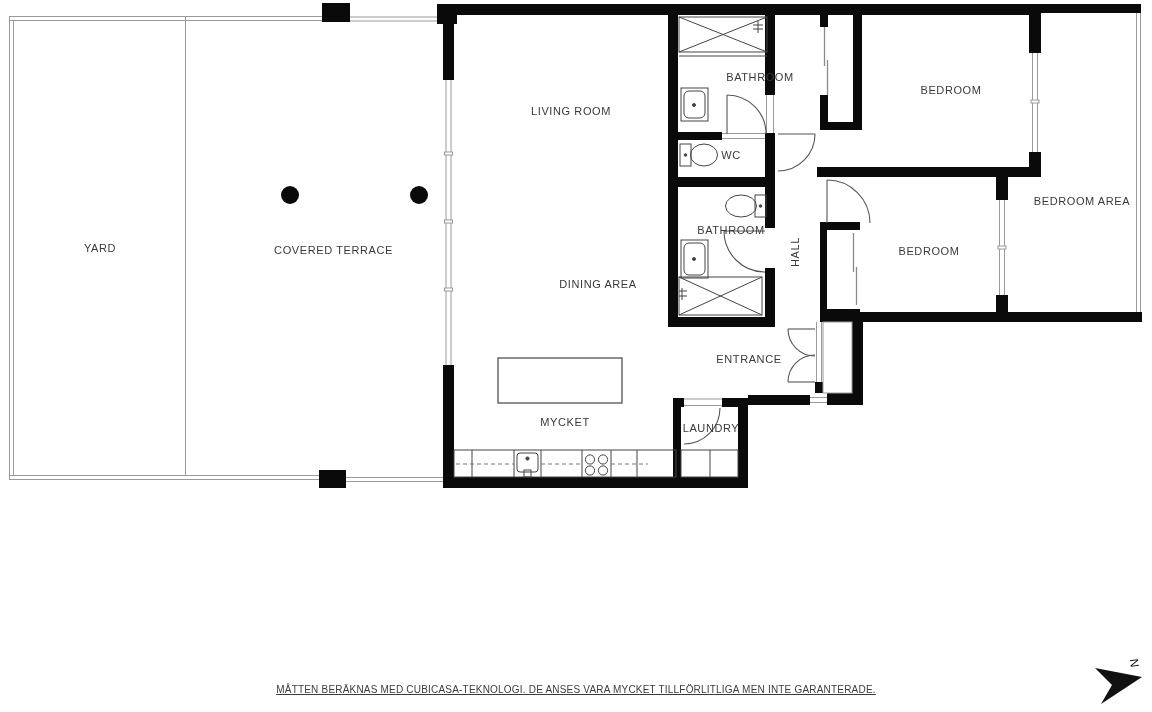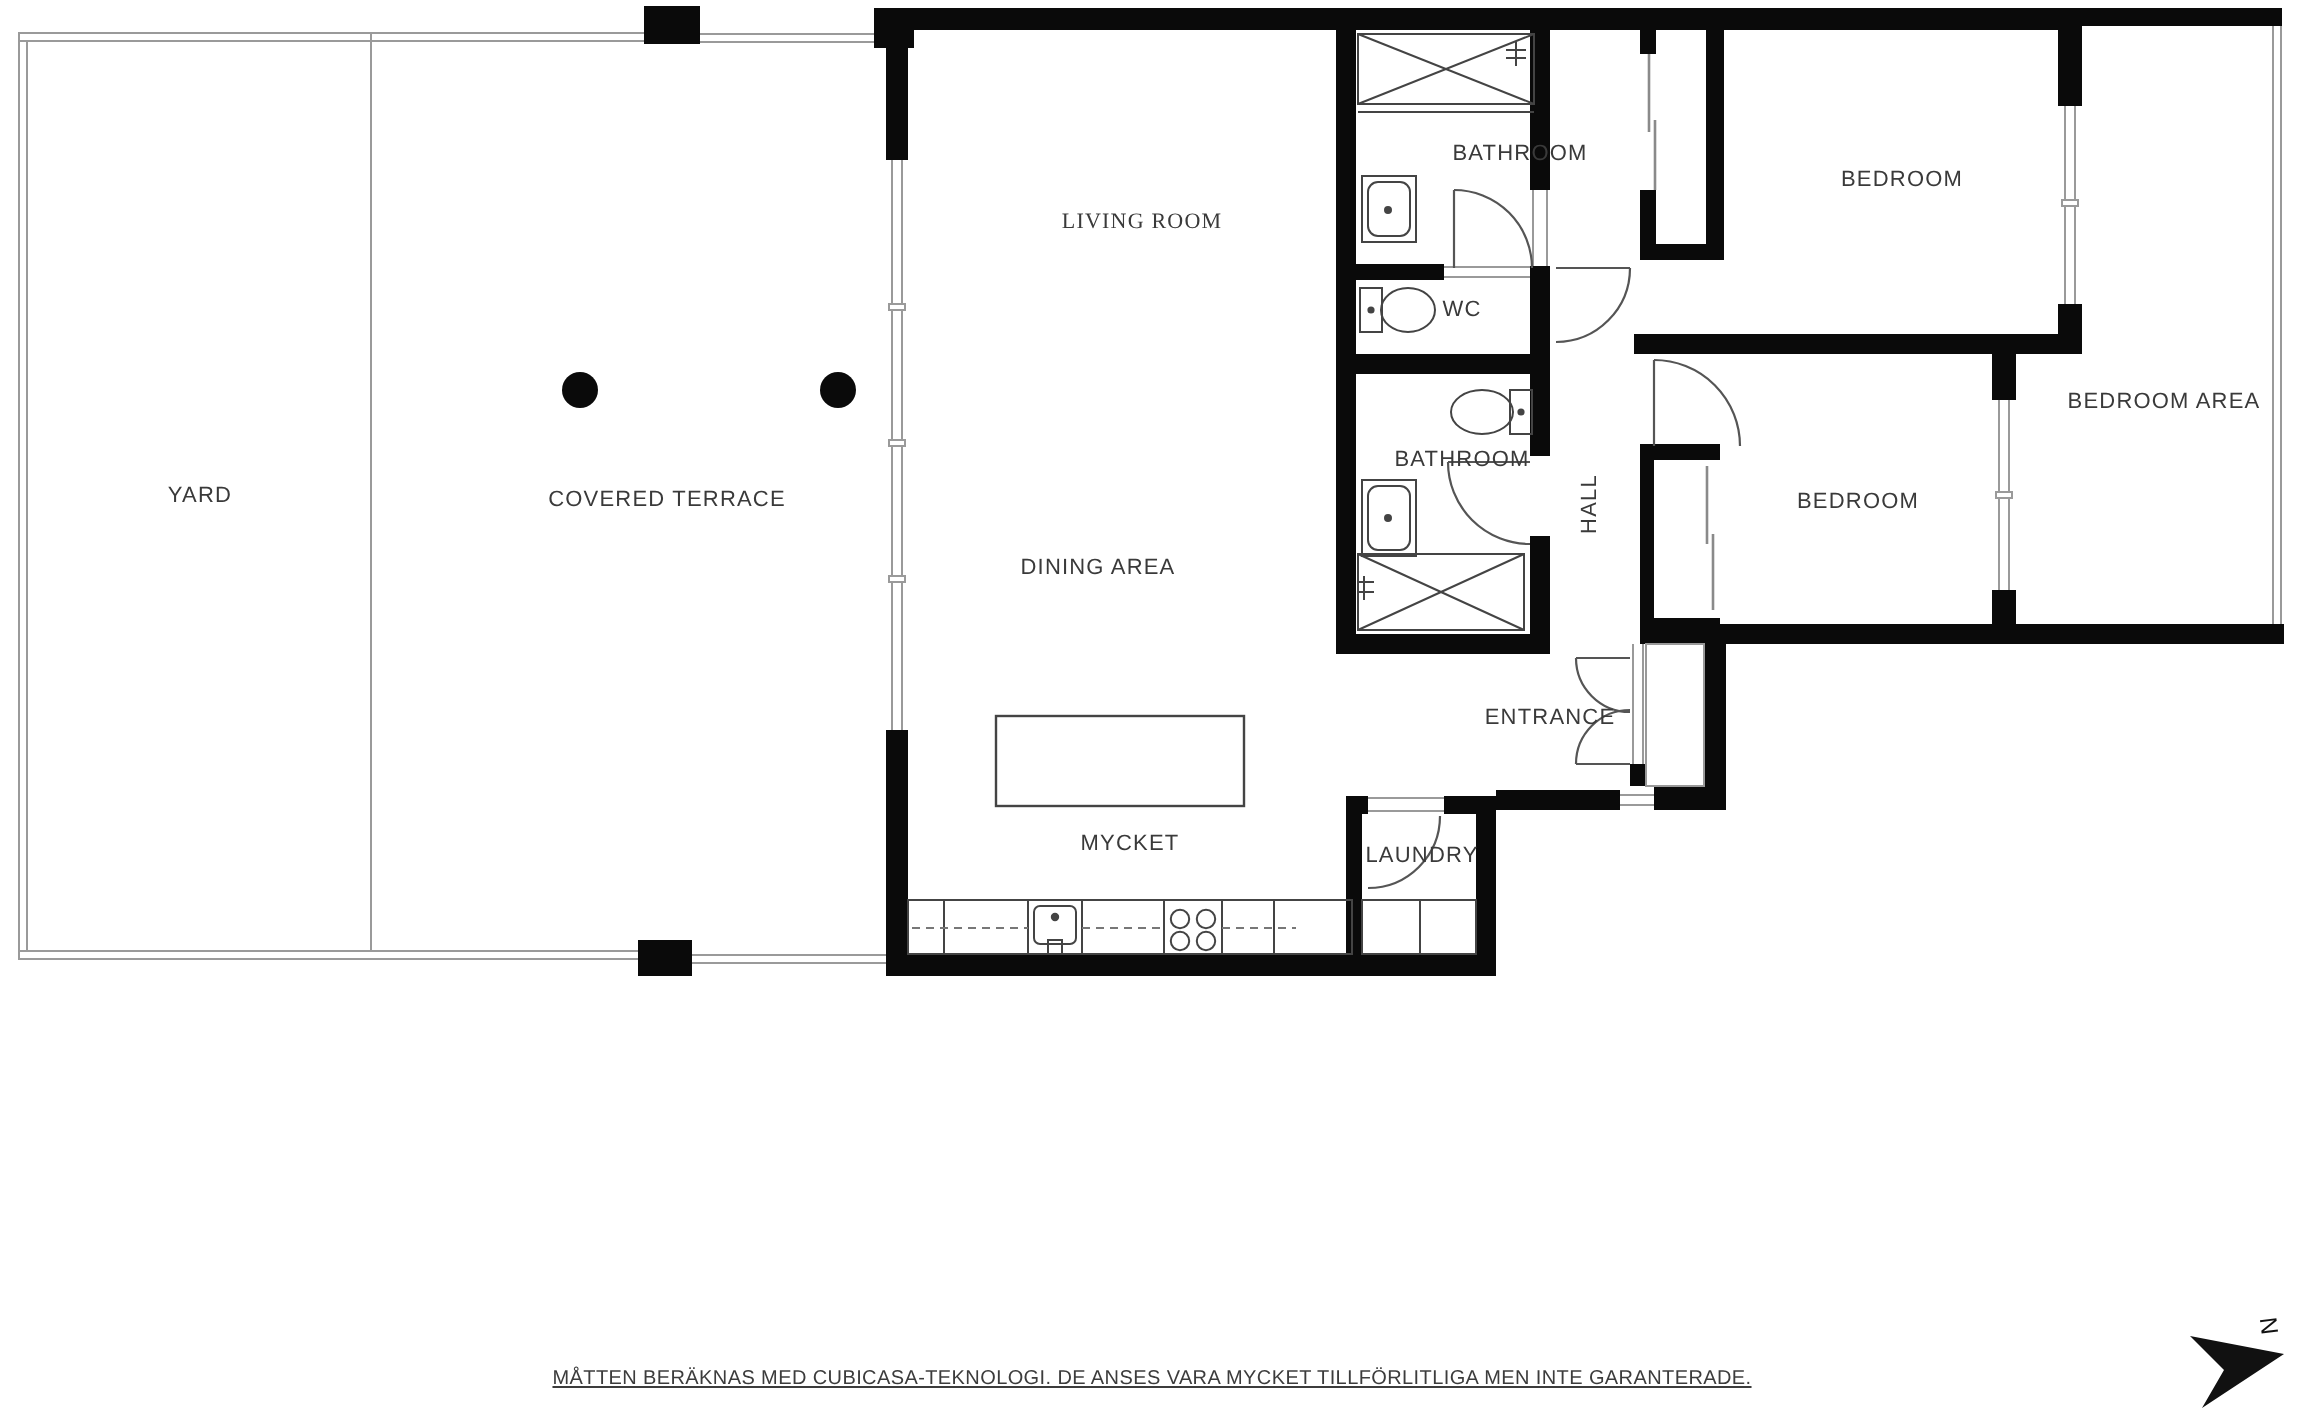--- a/index.html
+++ b/index.html
@@ -218,25 +218,25 @@
     <rect x="319" y="470" width="27" height="18"></rect>
   </g>
 
   <g>
     <polygon points="1142,677 1095,668 1112,685 1101,704" fill="#111"></polygon>
   </g>
 </svg>
 
   <div class="room-label" style="left:100px;top:248px;">YARD</div>
   <div class="room-label" style="left:317px;top:250px;padding-left:33px;">COVERED TERRACE</div>
-  <div class="room-label" style="left:571px;top:111px;font-family:Liberation Serif, serif;">LIVING ROOM</div>
-  <div class="room-label" style="left:549px;top:284px;">DINING AREA</div>
+  <div class="room-label" style="left:571px;top:111px;">LIVING ROOM</div>
+  <div class="room-label" style="left:598px;top:284px;">DINING AREA</div>
   <div class="room-label" style="left:565px;top:422px;">MYCKET</div>
   <div class="room-label" style="left:711px;top:428px;">LAUNDRY</div>
-  <div class="room-label" style="left:749px;top:359px;margin-left:26px;">ENTRANCE</div>
+  <div class="room-label" style="left:749px;top:359px;">ENTRANCE</div>
   <div class="room-label vertical" style="left:795px;top:252px;">HALL</div>
   <div class="room-label" style="left:731px;top:155px;text-align:right;">WC</div>
   <div class="room-label" style="left:760px;top:77px;">BATHROOM</div>
   <div class="room-label" style="left:731px;top:230px;">BATHROOM</div>
   <div class="room-label" style="left:951px;top:90px;">BEDROOM</div>
   <div class="room-label" style="left:929px;top:251px;">BEDROOM</div>
   <div class="room-label" style="left:1082px;top:201px;">BEDROOM AREA</div>
 
   <div id="north-label">N</div>
   <div id="disclaimer">MÅTTEN BERÄKNAS MED CUBICASA-TEKNOLOGI. DE ANSES VARA MYCKET TILLFÖRLITLIGA MEN INTE GARANTERADE.</div>

